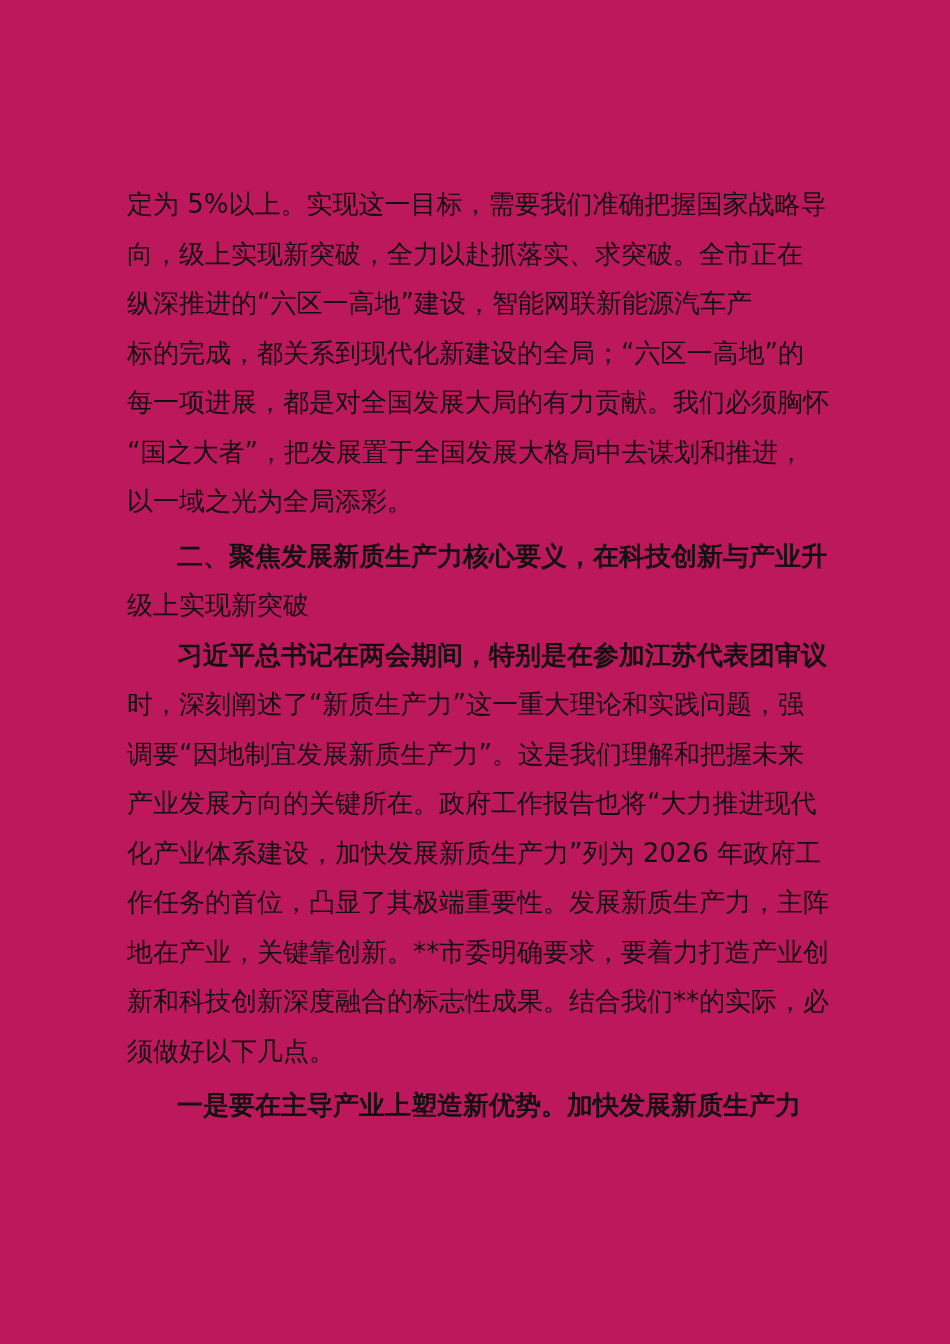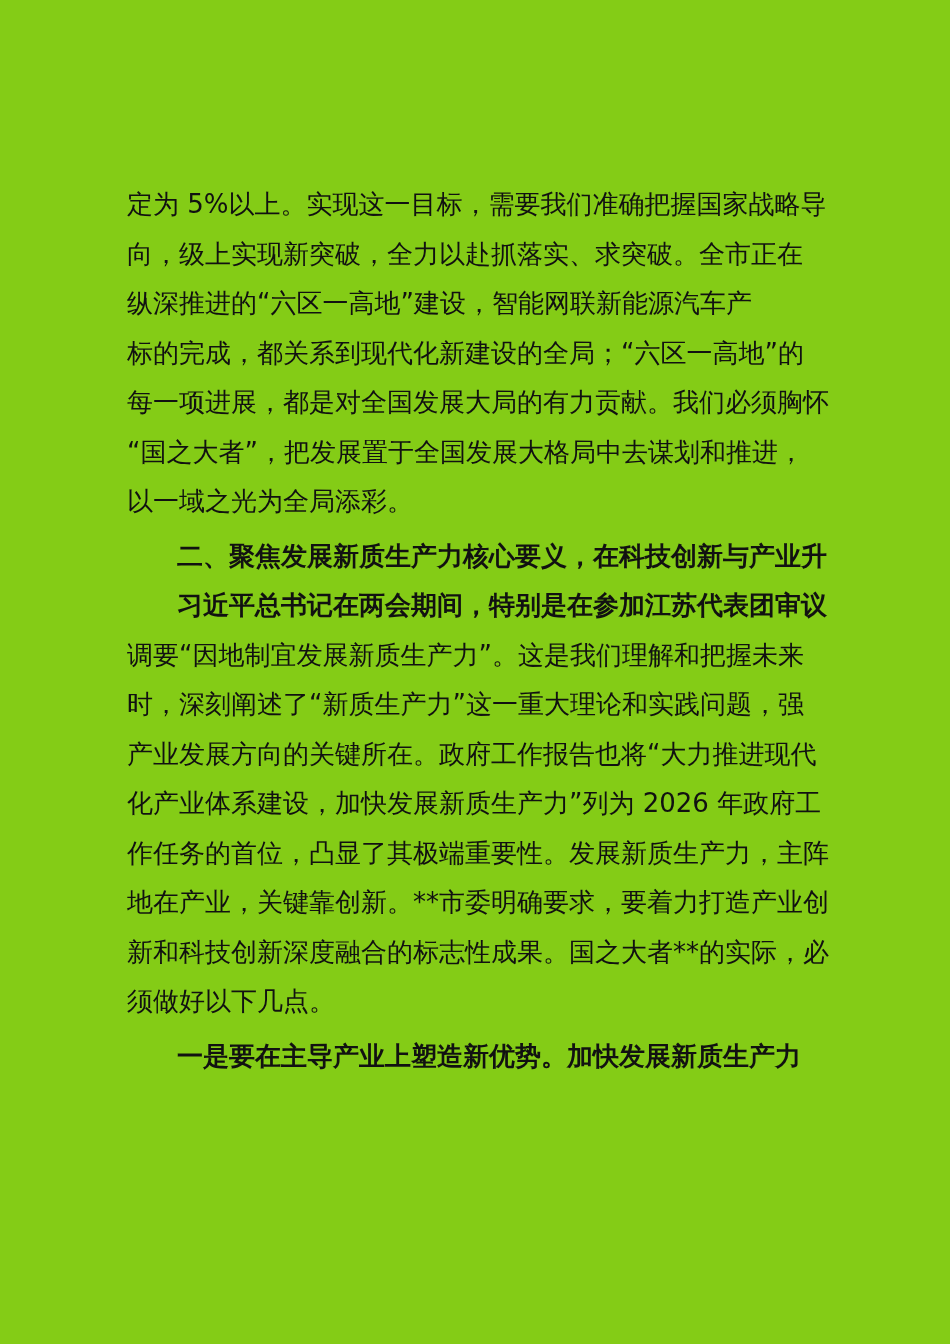--- a/index.html
+++ b/index.html
@@ -1,18 +1,18 @@
 <!DOCTYPE html>
 <html><head>
 <meta charset="utf-8">
 <style>
   html, body { margin: 0; padding: 0; background: #ffffff; }
   body { width: 950px; height: 1344px; position: relative; overflow: hidden; }
   .page {
-    position: absolute; left: 0; top: 0; width: 950px; height: 1344px; background: #84cc16;
+    position: absolute; left: 0; top: 0; width: 950px; height: 1344px; background: #be185d;
   }
   .content {
     position: absolute; left: 127px; top: 180px; width: 706px;
     font-family: "DejaVu Sans", sans-serif;
     font-size: 26px; line-height: 49.5px; color: #111111;
   }
   .line { white-space: nowrap; height: 49.5px; display: block; }
   .indent { padding-left: 50px; font-weight: bold; }
   .gap { height: 5px; }
 </style>
@@ -29,31 +29,32 @@
       <span class="line">标的完成，都关系到现代化新建设的全局；“六区一高地”的</span>
       <span class="line">每一项进展，都是对全国发展大局的有力贡献。我们必须胸怀</span>
       <span class="line">“国之大者”，把发展置于全国发展大格局中去谋划和推进，</span>
       <span class="line">以一域之光为全局添彩。</span>
     </div>
 
     <div class="gap"></div>
 
     <div>
       <span class="line indent">二、聚焦发展新质生产力核心要义，在科技创新与产业升</span>
+      <span class="line">级上实现新突破</span>
     </div>
 
     <div>
       <span class="line indent">习近平总书记在两会期间，特别是在参加江苏代表团审议</span>
+      <span class="line">时，深刻阐述了“新质生产力”这一重大理论和实践问题，强</span>
       <span class="line">调要“因地制宜发展新质生产力”。这是我们理解和把握未来</span>
-      <span class="line">时，深刻阐述了“新质生产力”这一重大理论和实践问题，强</span>
       <span class="line">产业发展方向的关键所在。政府工作报告也将“大力推进现代</span>
       <span class="line">化产业体系建设，加快发展新质生产力”列为 2026 年政府工</span>
       <span class="line">作任务的首位，凸显了其极端重要性。发展新质生产力，主阵</span>
       <span class="line">地在产业，关键靠创新。**市委明确要求，要着力打造产业创</span>
-      <span class="line">新和科技创新深度融合的标志性成果。国之大者**的实际，必</span>
+      <span class="line">新和科技创新深度融合的标志性成果。结合我们**的实际，必</span>
       <span class="line">须做好以下几点。</span>
     </div>
 
     <div class="gap"></div>
 
     <div>
       <span class="line indent">一是要在主导产业上塑造新优势。加快发展新质生产力</span>
     </div>
 
   </div>

